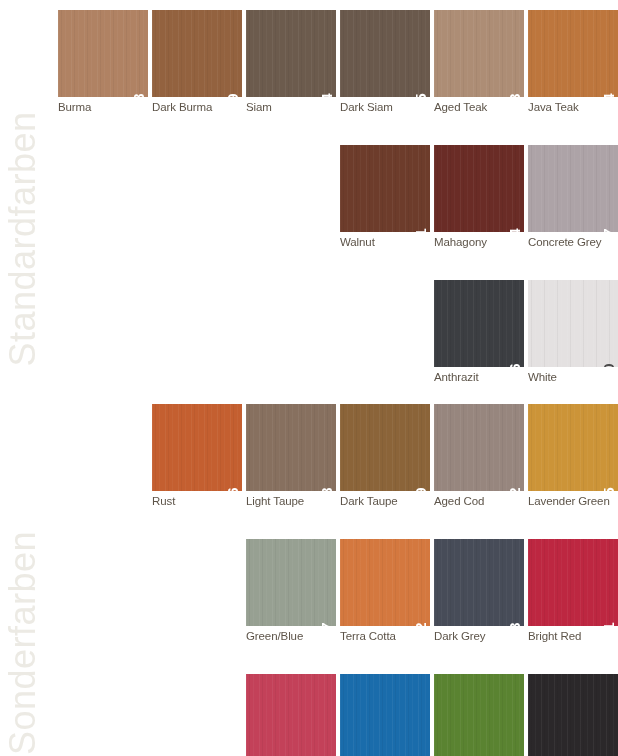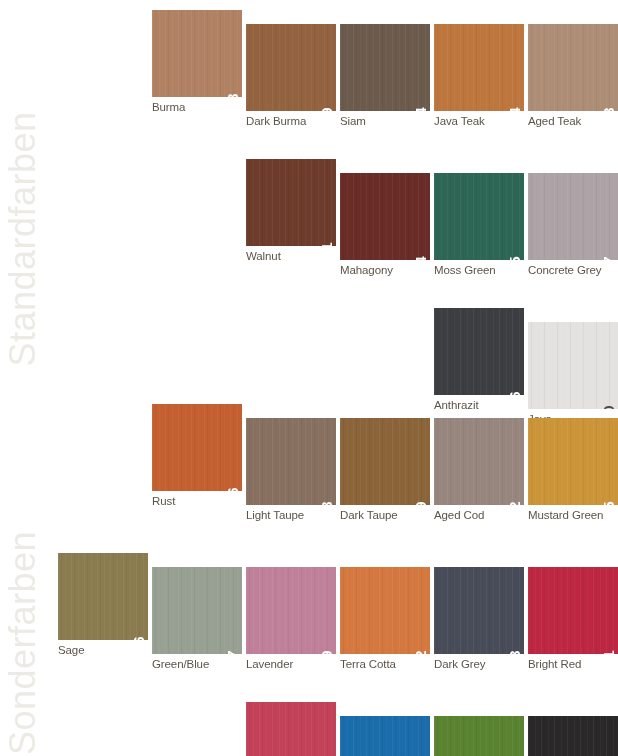--- a/index.html
+++ b/index.html
@@ -73,21 +73,21 @@
   .swatch-cell {
     width: 90px;
     margin-right: 4px;
     position: relative;
   }
   .swatch-cell:last-child { margin-right: 0; }
 
   
   .swatch-cell { flex: 0 0 90px; }
   .swatch-row { justify-content: flex-end; }
-  .swatch-cell + .swatch-cell { margin-left: 4px; margin-top: 14px; }
+  .swatch-cell + .swatch-cell { margin-left: 4px; }
   .swatch-cell { margin-right: 0; }
 
   .swatch-chip {
     width: 90px;
     height: 87px;
     position: relative;
     overflow: hidden;
     background-repeat: repeat;
   }
   
@@ -167,70 +167,70 @@
         </div>
         <div class="swatch-name">Dark Burma</div>
       </div>
       <div class="swatch-cell">
         <div class="swatch-chip" style="background-color: rgb(108, 91, 77);">
           <div class="chip-code">C 14</div>
         </div>
         <div class="swatch-name">Siam</div>
       </div>
       <div class="swatch-cell">
+        <div class="swatch-chip" style="background-color: rgb(106, 89, 76);">
+          <div class="chip-code">C 15</div>
+        </div>
+        <div class="swatch-name">Dark Siam</div>
+      </div>
+      <div class="swatch-cell">
+        <div class="swatch-chip" style="background-color: rgb(173, 141, 117);">
+          <div class="chip-code">C 23</div>
+        </div>
+        <div class="swatch-name">Aged Teak</div>
+      </div>
+      <div class="swatch-cell">
         <div class="swatch-chip" style="background-color: rgb(189, 118, 61);">
           <div class="chip-code">C 24</div>
         </div>
         <div class="swatch-name">Java Teak</div>
       </div>
-      <div class="swatch-cell">
-        <div class="swatch-chip" style="background-color: rgb(173, 141, 117);">
-          <div class="chip-code">C 23</div>
-        </div>
-        <div class="swatch-name">Aged Teak</div>
-      </div>
     </div>
     <div class="swatch-row">
       <div class="swatch-cell">
         <div class="swatch-chip" style="background-color: rgb(109, 60, 43);">
           <div class="chip-code">C 51</div>
         </div>
         <div class="swatch-name">Walnut</div>
       </div>
       <div class="swatch-cell">
         <div class="swatch-chip" style="background-color: rgb(106, 44, 38);">
           <div class="chip-code">C 64</div>
         </div>
         <div class="swatch-name">Mahagony</div>
       </div>
       <div class="swatch-cell">
-        <div class="swatch-chip" style="background-color: rgb(46, 102, 85);">
-          <div class="chip-code">C 6005</div>
-        </div>
-        <div class="swatch-name">Moss Green</div>
-      </div>
-      <div class="swatch-cell">
         <div class="swatch-chip" style="background-color: rgb(173, 163, 167);">
           <div class="chip-code">C 77</div>
         </div>
         <div class="swatch-name">Concrete Grey</div>
       </div>
     </div>
     <div class="swatch-row">
       <div class="swatch-cell">
         <div class="swatch-chip" style="background-color: rgb(60, 62, 66);">
           <div class="chip-code">C 7016</div>
         </div>
         <div class="swatch-name">Anthrazit</div>
       </div>
       <div class="swatch-cell">
         <div class="swatch-chip" style="background-color: rgb(228, 225, 225);">
           <div class="chip-code dark">C 9010</div>
         </div>
-        <div class="swatch-name">Java</div>
+        <div class="swatch-name">White</div>
       </div>
     </div>
   </div>
 
 <div class="section" id="section-sonder">
     <div class="swatch-row">
       <div class="swatch-cell">
         <div class="swatch-chip" style="background-color: rgb(196, 95, 48);">
           <div class="chip-code">C 26</div>
         </div>
@@ -251,43 +251,31 @@
       <div class="swatch-cell">
         <div class="swatch-chip" style="background-color: rgb(151, 134, 126);">
           <div class="chip-code">C 42</div>
         </div>
         <div class="swatch-name">Aged Cod</div>
       </div>
       <div class="swatch-cell">
         <div class="swatch-chip" style="background-color: rgb(204, 148, 56);">
           <div class="chip-code">C 45</div>
         </div>
-        <div class="swatch-name">Mustard Green</div>
-      </div>
-    </div>
-    <div class="swatch-row">
-      <div class="swatch-cell">
-        <div class="swatch-chip" style="background-color: rgb(139, 124, 79);">
-          <div class="chip-code">C 46</div>
-        </div>
-        <div class="swatch-name">Sage</div>
-      </div>
+        <div class="swatch-name">Lavender Green</div>
+      </div>
+    </div>
+    <div class="swatch-row">
       <div class="swatch-cell">
         <div class="swatch-chip" style="background-color: rgb(151, 160, 146);">
           <div class="chip-code">C 47</div>
         </div>
         <div class="swatch-name">Green/Blue</div>
       </div>
       <div class="swatch-cell">
-        <div class="swatch-chip" style="background-color: rgb(191, 128, 153);">
-          <div class="chip-code">C 49</div>
-        </div>
-        <div class="swatch-name">Lavender</div>
-      </div>
-      <div class="swatch-cell">
         <div class="swatch-chip" style="background-color: rgb(212, 120, 63);">
           <div class="chip-code">C 52</div>
         </div>
         <div class="swatch-name">Terra Cotta</div>
       </div>
       <div class="swatch-cell">
         <div class="swatch-chip" style="background-color: rgb(71, 76, 88);">
           <div class="chip-code">C 53</div>
         </div>
         <div class="swatch-name">Dark Grey</div>

